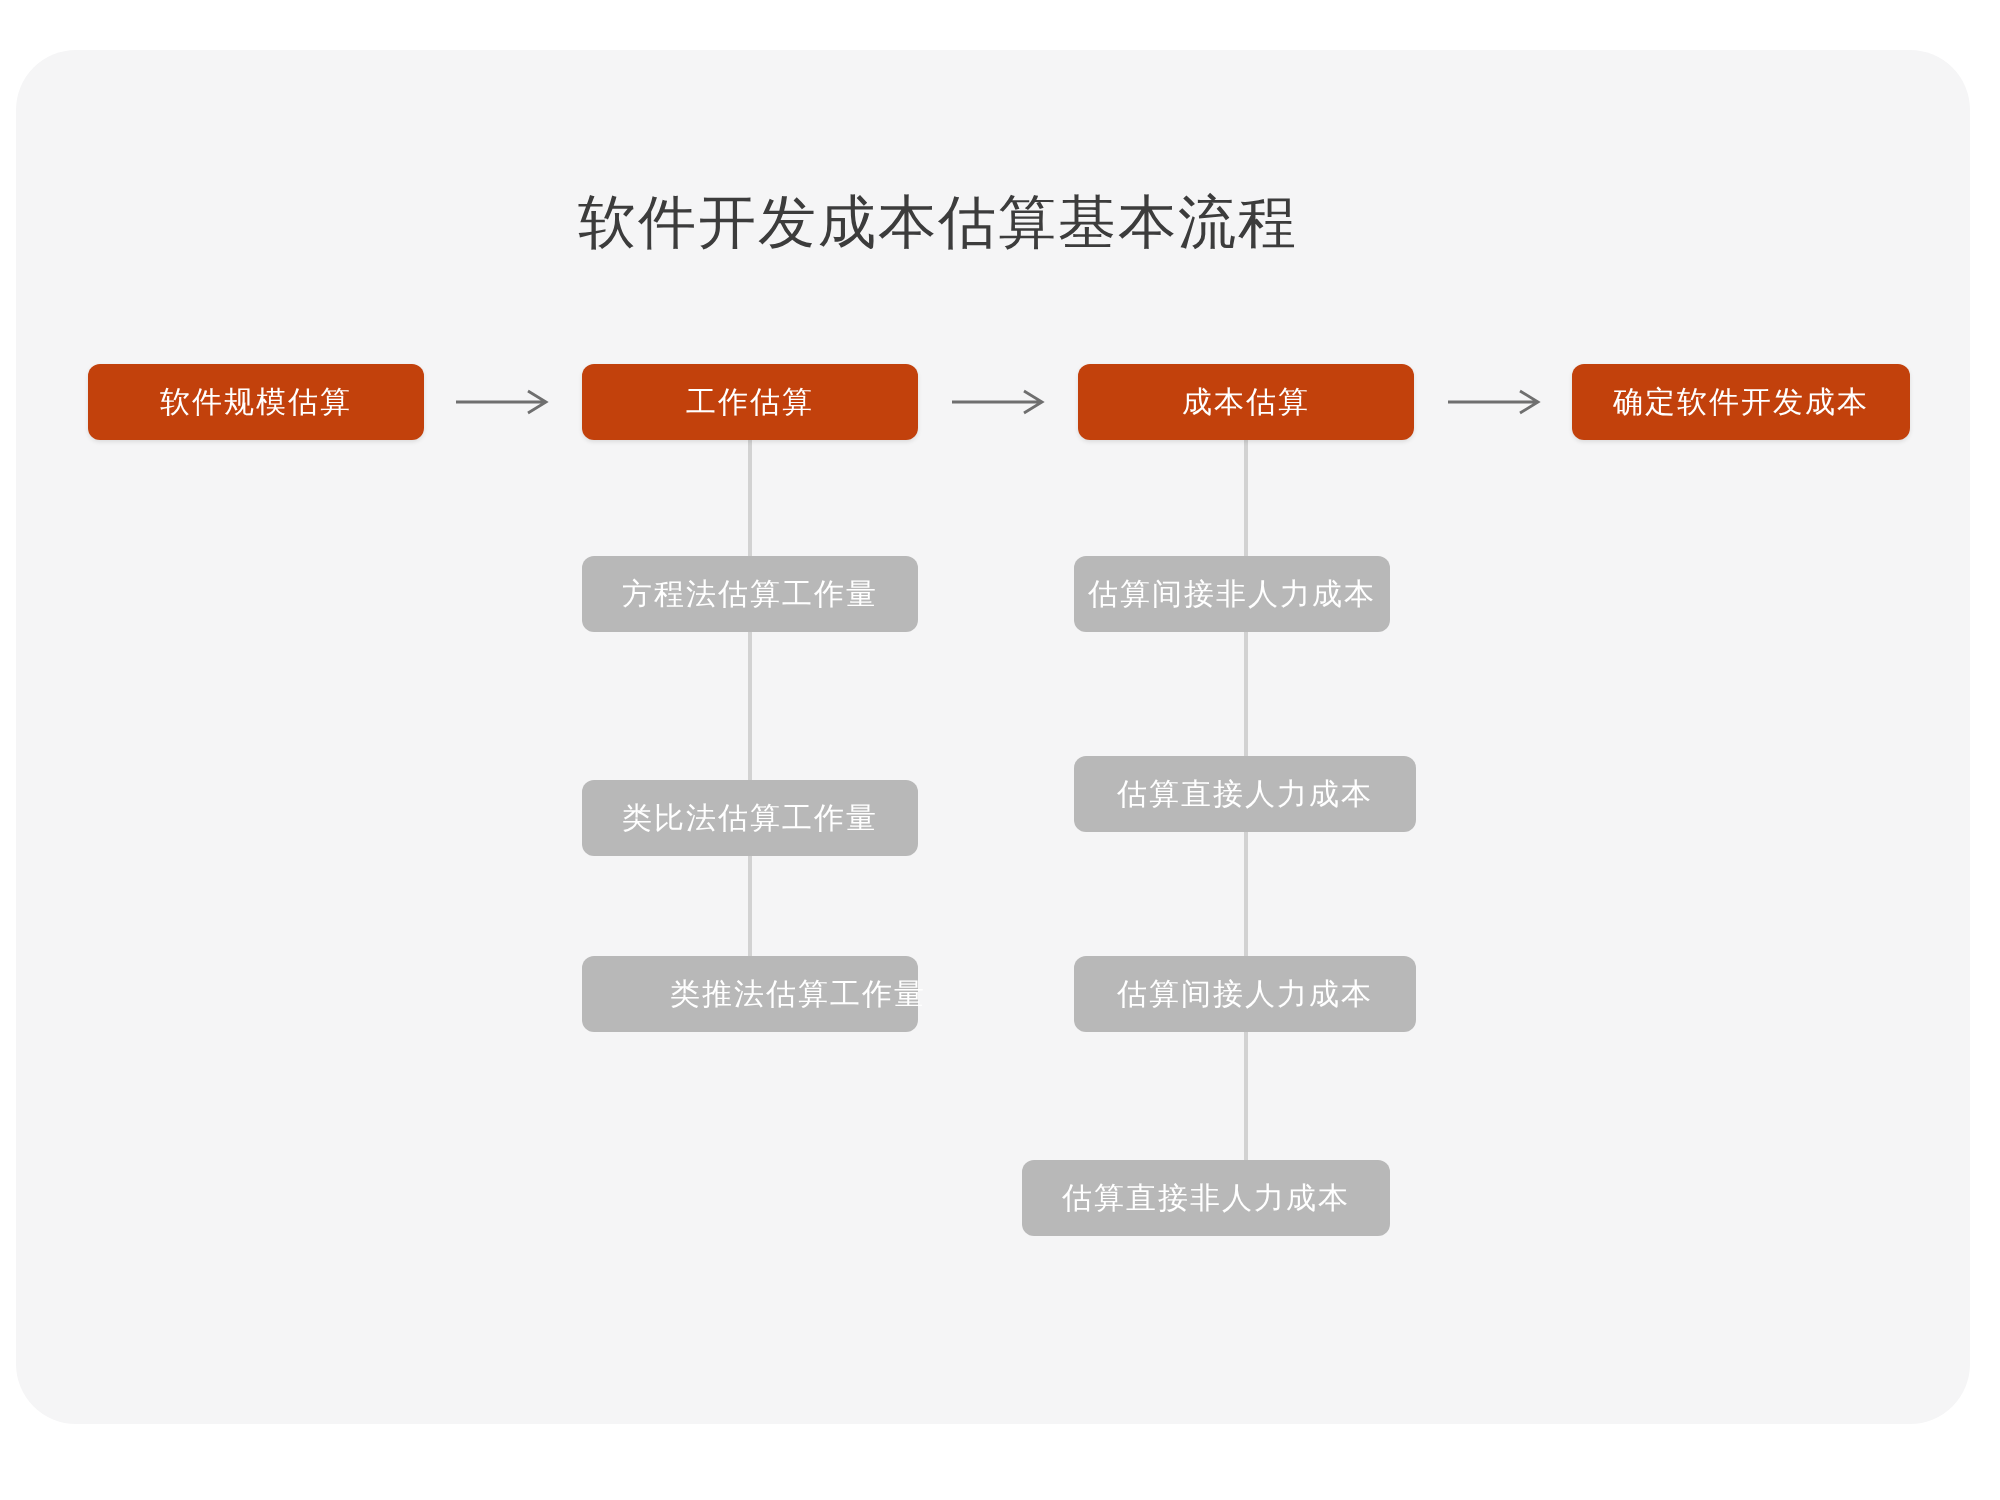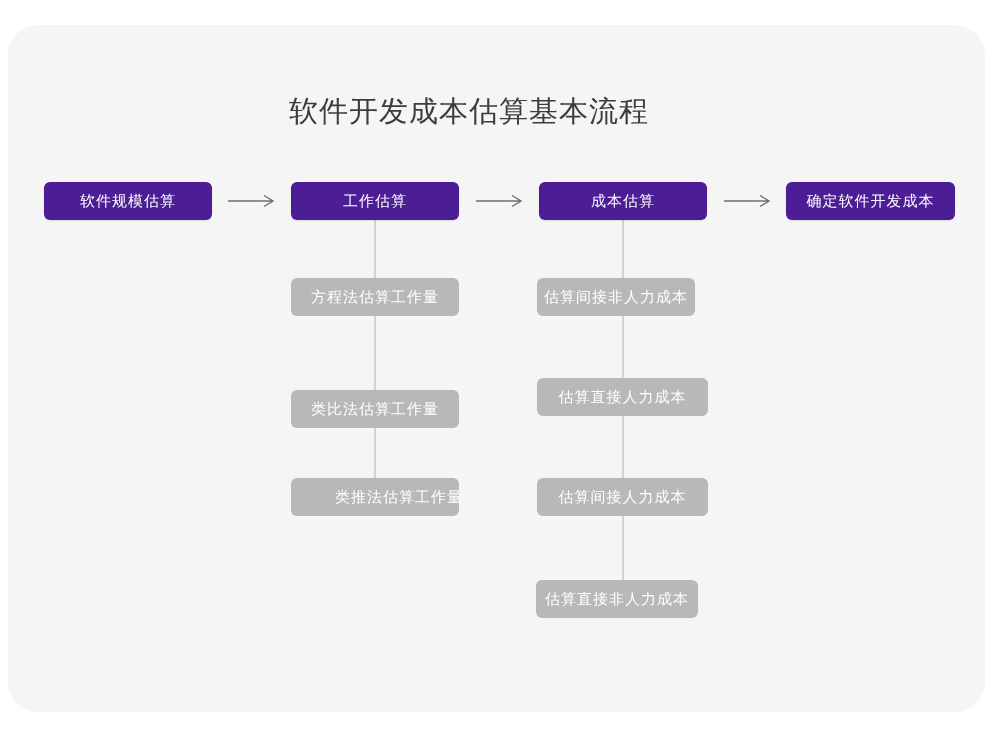--- a/index.html
+++ b/index.html
@@ -49,21 +49,21 @@
     position: absolute;
     box-sizing: border-box;
     border-radius: 6px;
     display: flex;
     align-items: center;
     justify-content: center;
     white-space: nowrap;
     letter-spacing: 1px;
   }
   .node.primary {
-    background: #4c1d95;
+    background: #c2410c;
     color: #ffffff;
     height: 38px;
     font-size: 15px;
     box-shadow: 0 1px 2px rgba(0,0,0,0.10);
   }
   .node.sub {
     background: #b8b8b8;
     color: #ffffff;
     height: 38px;
     font-size: 15px;
@@ -137,17 +137,17 @@
 
   <div class="node sub" style="left:537px; top:278px; width:158px;">
     <span>估算间接非人力成本</span>
   </div>
   <div class="node sub" style="left:537px; top:378px; width:171px;">
     <span>估算直接人力成本</span>
   </div>
   <div class="node sub" style="left:537px; top:478px; width:171px;">
     <span>估算间接人力成本</span>
   </div>
-  <div class="node sub" style="left:536px; top:580px; width:162px;">
+  <div class="node sub" style="left:511px; top:580px; width:184px;">
     <span>估算直接非人力成本</span>
   </div>
 
 </div>
 
 </body></html>

